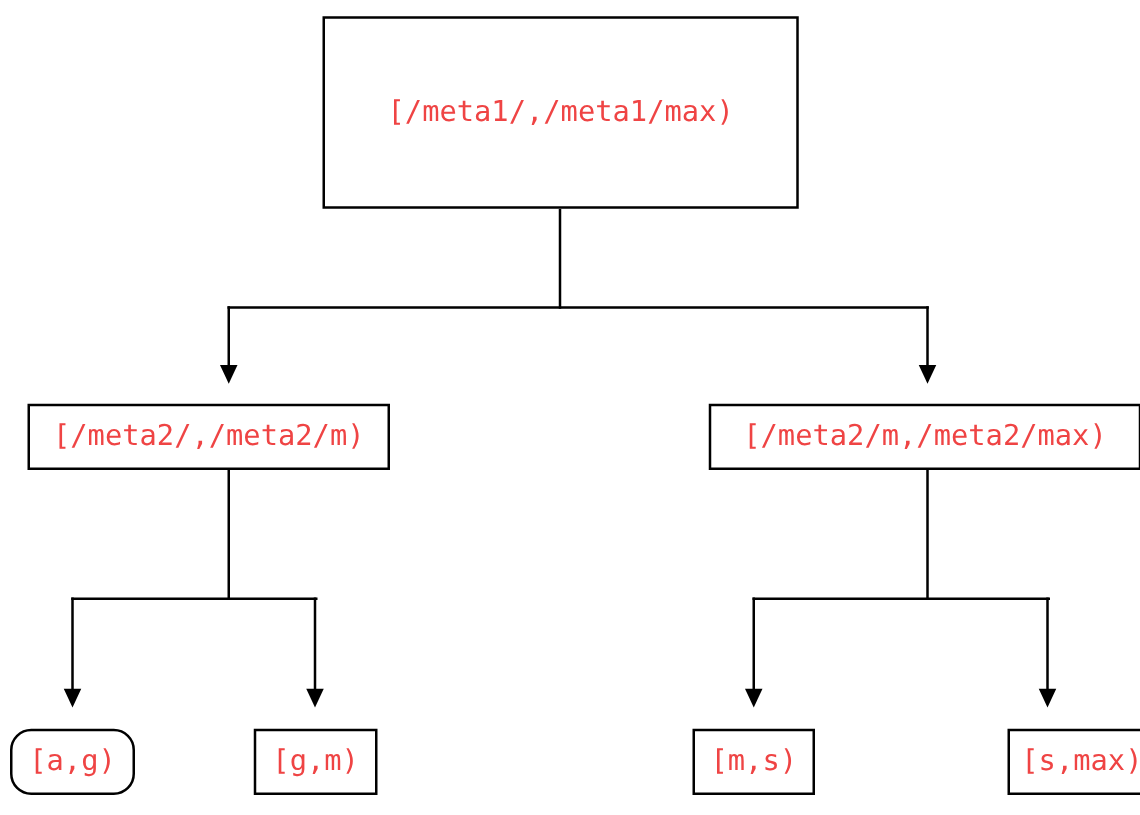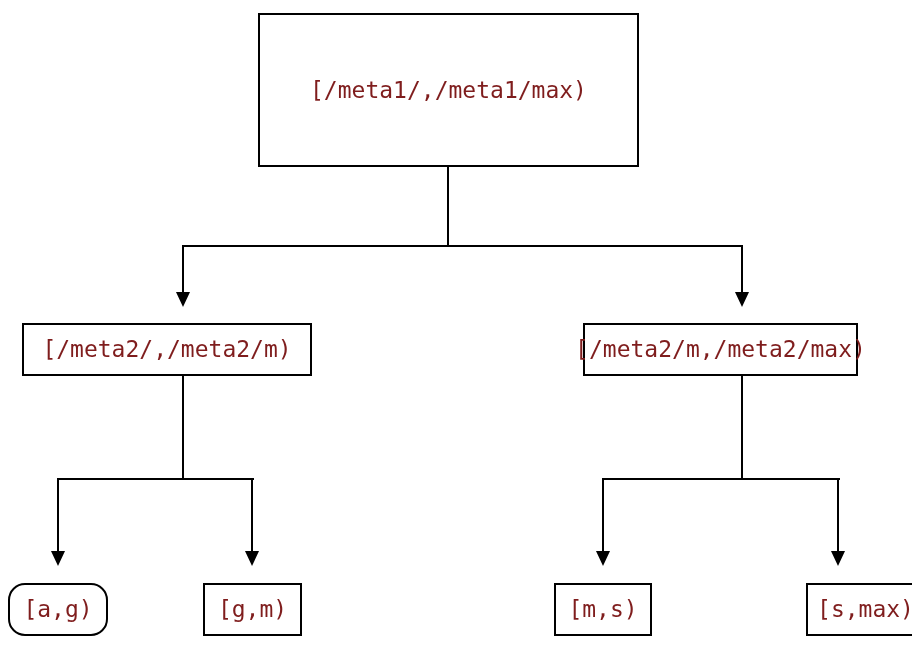--- a/index.html
+++ b/index.html
@@ -6,21 +6,21 @@
     margin: 0;
     padding: 0;
     background: #ffffff;
   }
   .canvas {
     position: relative;
     width: 912px;
     height: 652px;
     background: #ffffff;
     font-family: "DejaVu Sans Mono", "Liberation Mono", monospace;
-    color: #7f1d1d;
+    color: #ef4444;
     overflow: hidden;
   }
   .node {
     position: absolute;
     box-sizing: border-box;
     border: 2px solid #000000;
     background: #ffffff;
     display: flex;
     align-items: center;
     justify-content: center;
@@ -36,21 +36,21 @@
     position: absolute;
     width: 0;
     height: 0;
     border-left: 7px solid transparent;
     border-right: 7px solid transparent;
     border-top: 15px solid #000000;
   }
   
   .n-root  { left: 258px; top: 13px;  width: 381px; height: 154px; }
   .n-m2lo  { left: 22px;  top: 323px; width: 290px; height: 53px; }
-  .n-m2hi  { left: 583px; top: 323px; width: 275px; height: 53px; }
+  .n-m2hi  { left: 567px; top: 323px; width: 346px; height: 53px; }
   .n-ag    { left: 8px;   top: 583px; width: 100px; height: 53px; border-radius: 17px; }
   .n-gm    { left: 203px; top: 583px; width: 99px;  height: 53px; }
   .n-ms    { left: 554px; top: 583px; width: 98px;  height: 53px; }
   .n-smax  { left: 806px; top: 583px; width: 119px; height: 53px; }
   
   .e1-stem       { left: 447px; top: 167px; width: 2px;   height: 80px; }
   .e1-span       { left: 182px; top: 245px; width: 561px; height: 2px; }
   .e1-drop-left  { left: 182px; top: 245px; width: 2px;   height: 49px; }
   .e1-drop-right { left: 741px; top: 245px; width: 2px;   height: 49px; }
   .a1 { left: 176px; top: 292px; }

